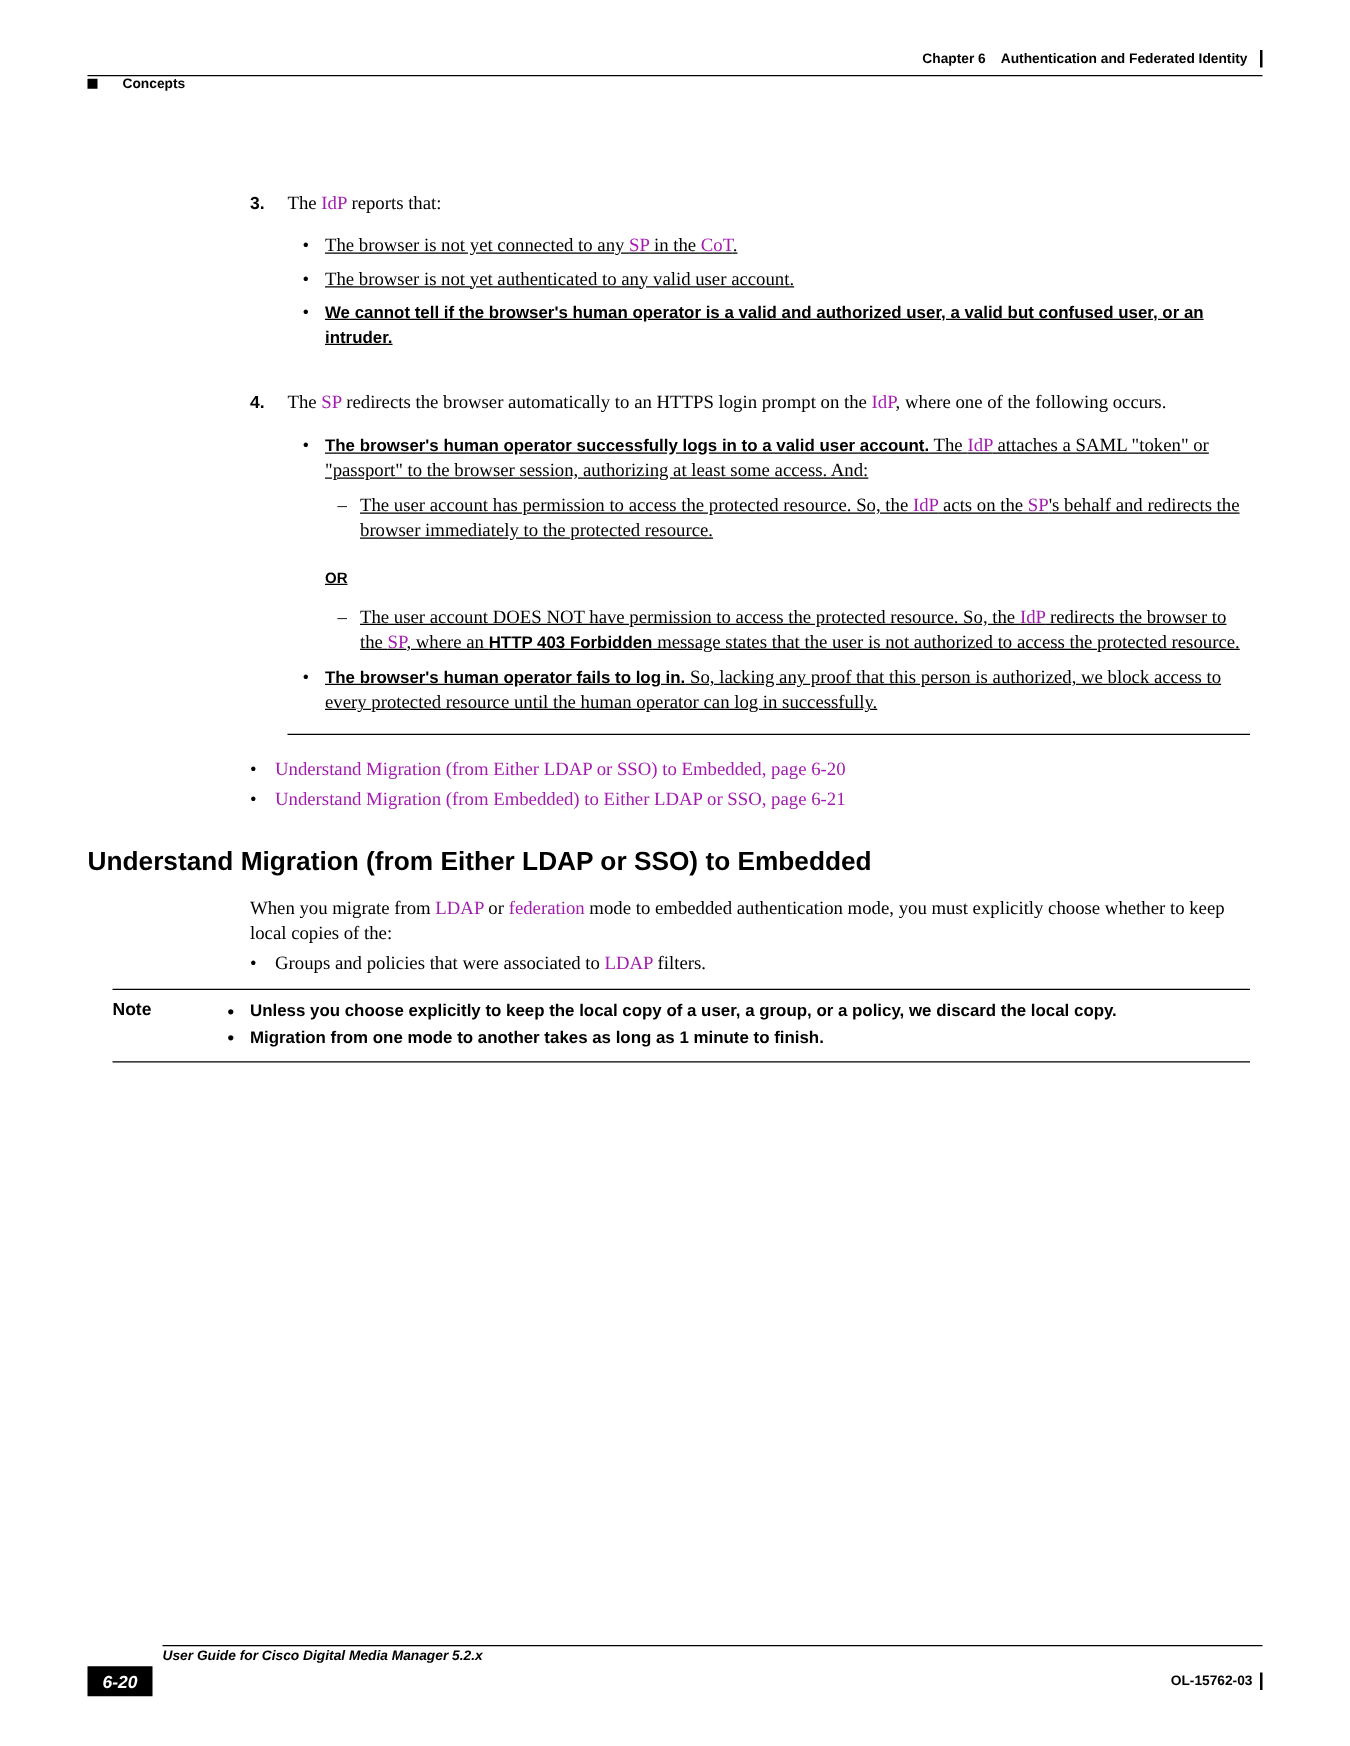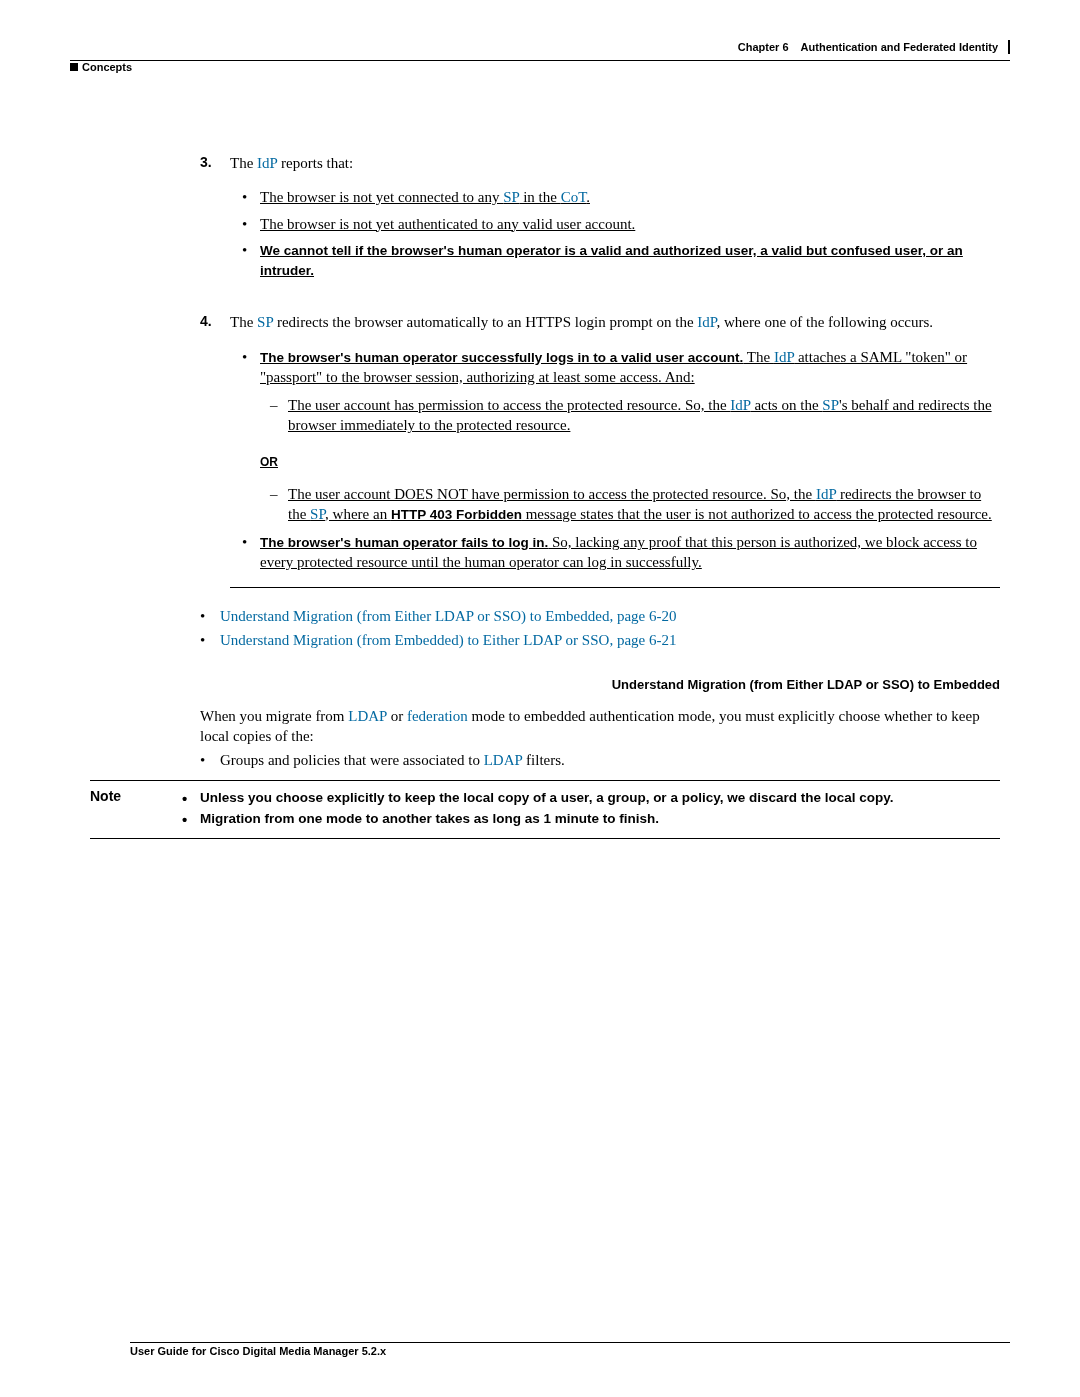--- a/index.html
+++ b/index.html
@@ -22,60 +22,60 @@
     display: flex;
     justify-content: space-between;
     align-items: center;
     font-family: Arial, Helvetica, sans-serif;
     font-size: 11px;
     font-weight: bold;
     margin-bottom: 6px;
   }
   .rh-left, .rh-right { display: flex; align-items: center; gap: 6px; }
   .rh-right-bar { width: 2px; height: 14px; background: #000; margin-left: 4px; }
-  .concepts-row { font-family: Arial, Helvetica, sans-serif; font-size: 11px; font-weight: bold; display: flex; align-items: center; gap: 4px; }
+  .concepts-row { font-family: Arial, Helvetica, sans-serif; font-size: 11px; font-weight: bold; display: flex; align-items: center; gap: 20px; }
   .small-sq { width: 8px; height: 8px; background: #000; }
   .hr-top { border: none; border-top: 1px solid #000; margin: 2px 0 0 0; }
 
   .content { margin-top: 80px; margin-left: 130px; margin-right: 10px; line-height: 1.35; }
   ol.main-list { list-style: none; padding: 0; margin: 0; }
   ol.main-list > li { margin-bottom: 18px; display: flex; }
   .num { font-family: Arial, Helvetica, sans-serif; font-weight: bold; font-size: 14px; width: 30px; flex-shrink: 0; }
   .item-body { flex: 1; }
-  .link { color: #0369a1; }
+  .link { color: #a21caf; }
   ul.bullets { list-style: none; padding-left: 30px; margin: 14px 0; text-decoration: underline; }
   ul.bullets > li { position: relative; margin: 6px 0; }
   ul.bullets > li::before { content: "•"; position: absolute; left: -18px; font-size: 15px; }
   .bold { font-family: Arial, Helvetica, sans-serif; font-weight: bold; font-size: 13.5px; }
   ul.dashes { list-style: none; padding-left: 28px; margin: 8px 0; }
   ul.dashes > li { position: relative; margin: 8px 0; }
   ul.dashes > li::before { content: "–"; position: absolute; left: -18px; }
   .or-label { font-family: Arial, Helvetica, sans-serif; font-weight: bold; font-size: 12px; margin: 18px 0 14px 0; }
   .thin-rule { border: none; border-top: 1px solid #000; margin: 10px 0 0 0; }
 
   h1.section { font-family: Arial, Helvetica, sans-serif; font-weight: bold; font-size: 28px; margin: 50px 0 14px -130px; }
-  h2.sub { font-family: Arial, Helvetica, sans-serif; font-weight: bold; font-size: 13px; margin: 26px 0 12px -130px; text-align: right; }
+  h2.sub { font-family: Arial, Helvetica, sans-serif; font-weight: bold; font-size: 21px; margin: 26px 0 12px -130px; }
   .plain-bullets { list-style: none; padding-left: 0; margin: 4px 0 8px 0; }
   .plain-bullets > li { position: relative; padding-left: 20px; margin: 4px 0; }
   .plain-bullets > li::before { content: "•"; position: absolute; left: 0; }
 
   .note-block { margin-top: 10px; margin-left: -110px; }
   .note-rule-top { border: none; border-top: 1px solid #000; margin: 0 0 6px 0; }
   .note-row { display: flex; }
   .note-icon { font-family: Arial, Helvetica, sans-serif; font-weight: bold; font-size: 14px; width: 60px; flex-shrink: 0; position: relative; }
   .note-body { flex: 1; }
   .note-body ul { list-style: none; padding-left: 50px; margin: 0; }
   .note-body ul > li { position: relative; margin: 2px 0; font-family: Arial, Helvetica, sans-serif; font-weight: bold; font-size: 13.5px; }
   .note-body ul > li::before { content: "•"; position: absolute; left: -18px; font-size: 15px; }
   .note-rule-bot { border: none; border-top: 1px solid #000; margin: 8px 0 0 0; }
 
   .footer { position: absolute; bottom: 40px; left: 70px; right: 70px; }
   .foot-rule { border: none; border-top: 1px solid #000; margin: 0 0 2px 60px; }
   .foot-row { display: flex; justify-content: space-between; align-items: center; font-family: Arial, Helvetica, sans-serif; font-size: 11px; font-weight: bold; }
-  .foot-left { display: flex; align-items: flex-start; gap: 14px; }
+  .foot-left { display: flex; align-items: flex-start; gap: 14px; font-style: italic; }
   .page-badge { background: #000; color: #fff; padding: 4px 12px; font-size: 14px; }
   .foot-right-bar { width: 2px; height: 14px; background: #000; margin-left: 6px; }
   .foot-right { display: flex; align-items: center; }
 </style>
 </head>
 <body>
 
 <div class="page">
 
   <div class="running-head">
@@ -167,15 +167,24 @@
     </div>
   </div>
 
   <div class="footer">
     <hr class="foot-rule">
     <div class="foot-row">
       <div class="foot-left">
         <span style="margin-left:60px;">User Guide for Cisco Digital Media Manager 5.2.x</span>
       </div>
     </div>
+    <div class="foot-row" style="margin-top:2px;">
+      <div class="foot-left">
+        <span class="page-badge">6-20</span>
+      </div>
+      <div class="foot-right">
+        <span>OL-15762-03</span>
+        <span class="foot-right-bar"></span>
+      </div>
+    </div>
   </div>
 
 </div>
 
 </body></html>

